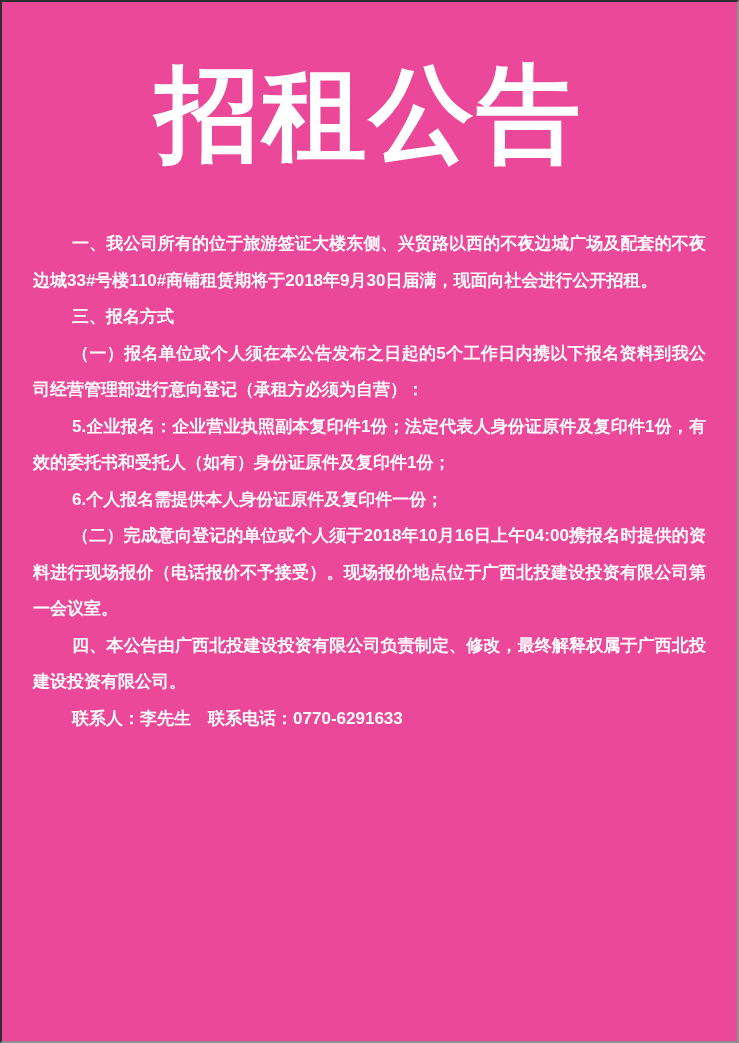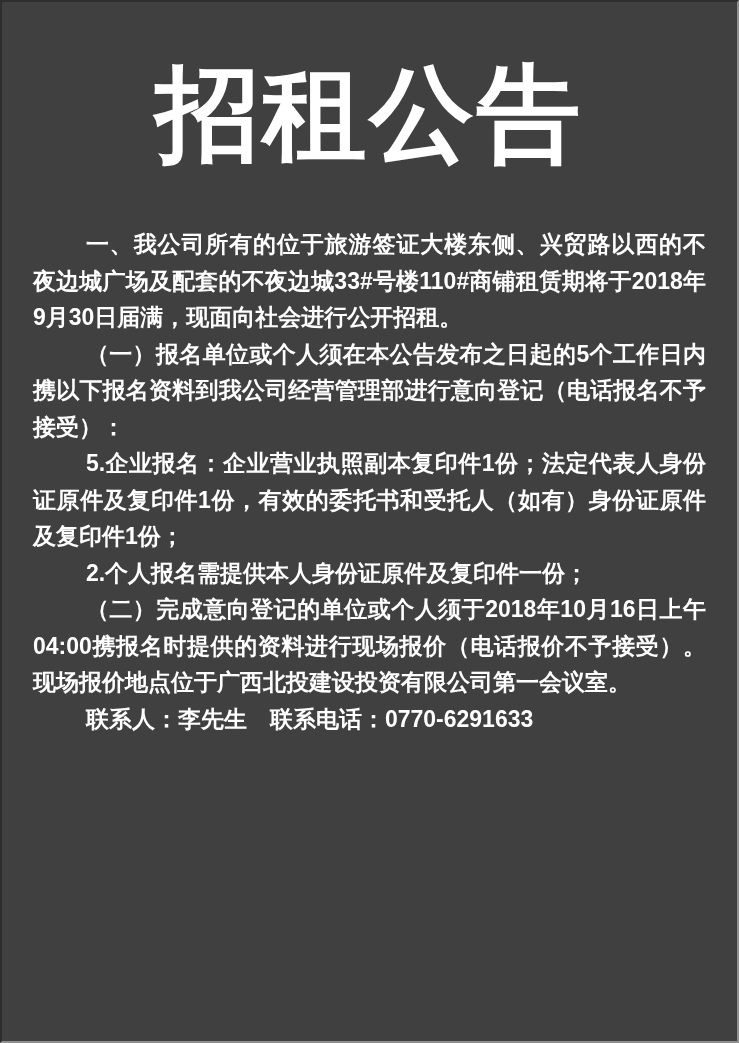--- a/index.html
+++ b/index.html
@@ -5,21 +5,21 @@
   html, body {
     margin: 0;
     padding: 0;
     background: #ffffff;
   }
   .poster {
     position: relative;
     width: 739px;
     height: 1043px;
     box-sizing: border-box;
-    background: #404040;
+    background: #ec4899;
     border-top: 2px solid #2e2e2e;
     border-left: 2px solid #2e2e2e;
     border-right: 2px solid #8f8f8f;
     border-bottom: 2px solid #8f8f8f;
     overflow: hidden;
   }
   .title {
     margin: 38px 0 36px 0;
     text-align: center;
     color: #ffffff;
@@ -28,37 +28,39 @@
     font-size: 104px;
     line-height: 150px;
     letter-spacing: 3px;
     white-space: nowrap;
   }
   .content {
     padding: 0 31px;
     color: #ffffff;
     font-family: "Liberation Sans", "DejaVu Sans", sans-serif;
     font-weight: bold;
-    font-size: 23px;
+    font-size: 17px;
     line-height: 36.5px;
     text-align: justify;
   }
   .content p {
     margin: 0;
     text-indent: 2.3em;
   }
 </style>
 </head>
 <body>
 
 <div class="poster">
   <div class="title">招租公告</div>
 
   <div class="content">
       <p>一、我公司所有的位于旅游签证大楼东侧、兴贸路以西的不夜边城广场及配套的不夜边城33#号楼110#商铺租赁期将于2018年9月30日届满，现面向社会进行公开招租。</p>
-      <p>（一）报名单位或个人须在本公告发布之日起的5个工作日内携以下报名资料到我公司经营管理部进行意向登记（电话报名不予接受）：</p>
+      <p>三、报名方式</p>
+      <p>（一）报名单位或个人须在本公告发布之日起的5个工作日内携以下报名资料到我公司经营管理部进行意向登记（承租方必须为自营）：</p>
       <p>5.企业报名：企业营业执照副本复印件1份；法定代表人身份证原件及复印件1份，有效的委托书和受托人（如有）身份证原件及复印件1份；</p>
-      <p>2.个人报名需提供本人身份证原件及复印件一份；</p>
+      <p>6.个人报名需提供本人身份证原件及复印件一份；</p>
       <p>（二）完成意向登记的单位或个人须于2018年10月16日上午04:00携报名时提供的资料进行现场报价（电话报价不予接受）。现场报价地点位于广西北投建设投资有限公司第一会议室。</p>
+      <p>四、本公告由广西北投建设投资有限公司负责制定、修改，最终解释权属于广西北投建设投资有限公司。</p>
       <p>联系人：李先生　联系电话：0770-6291633</p>
     </div>
 
 </div>
 
 </body></html>

